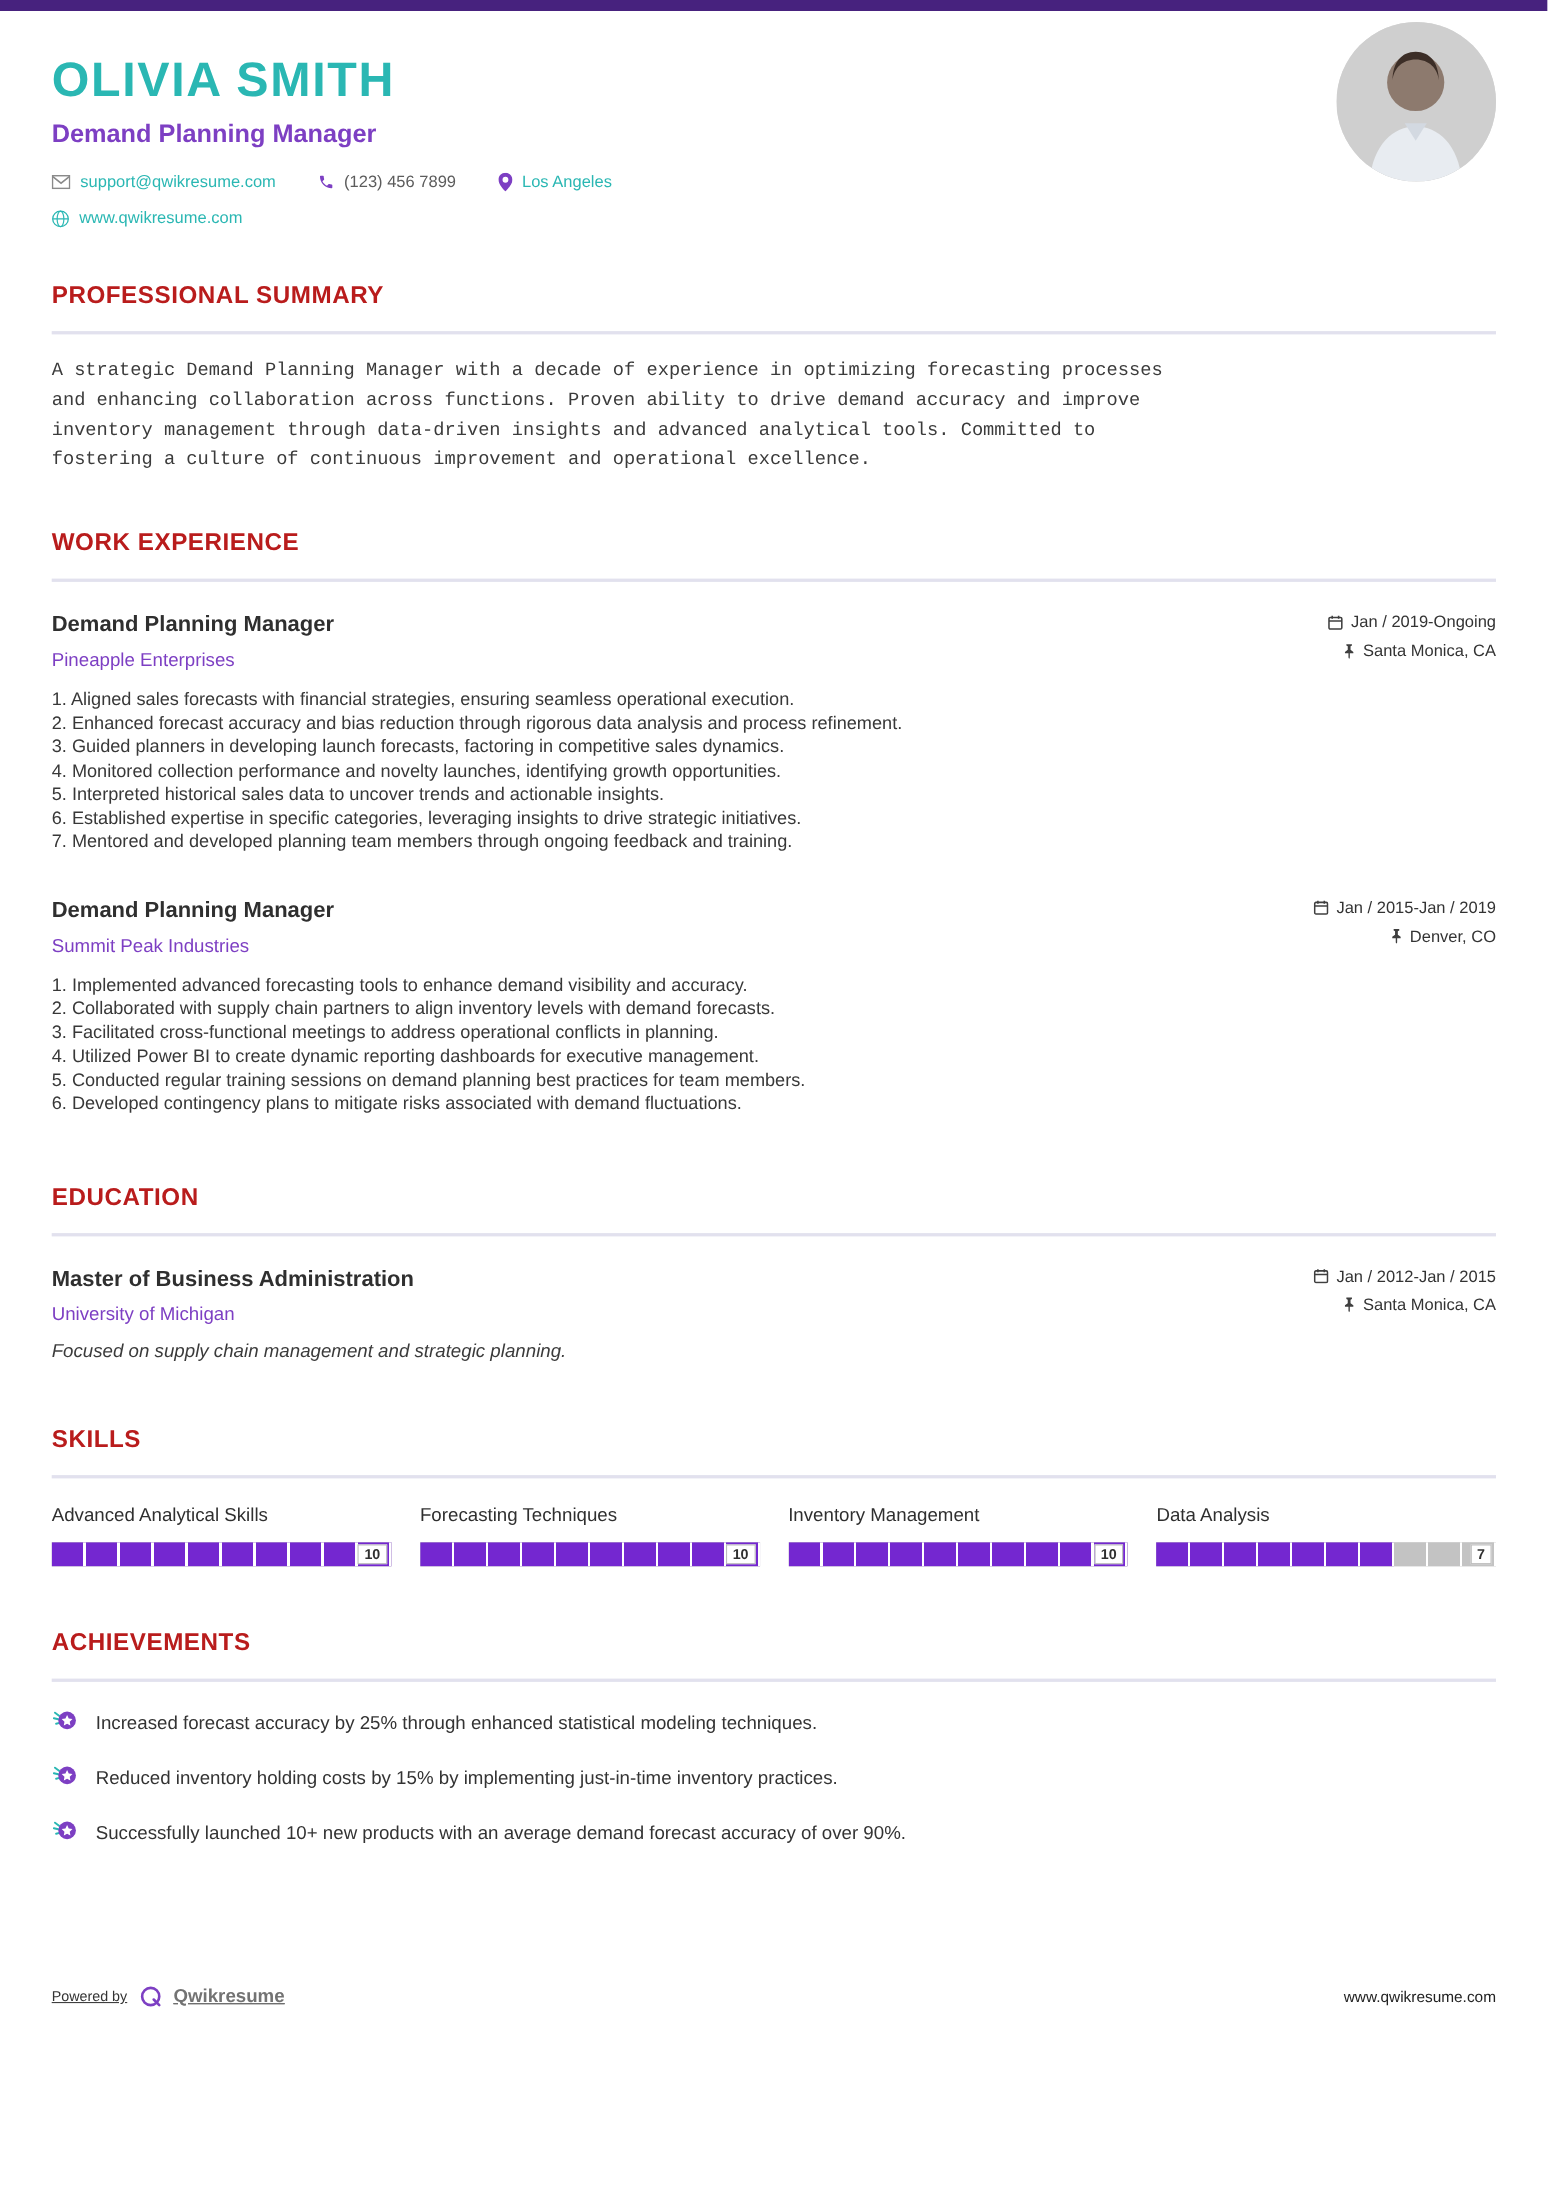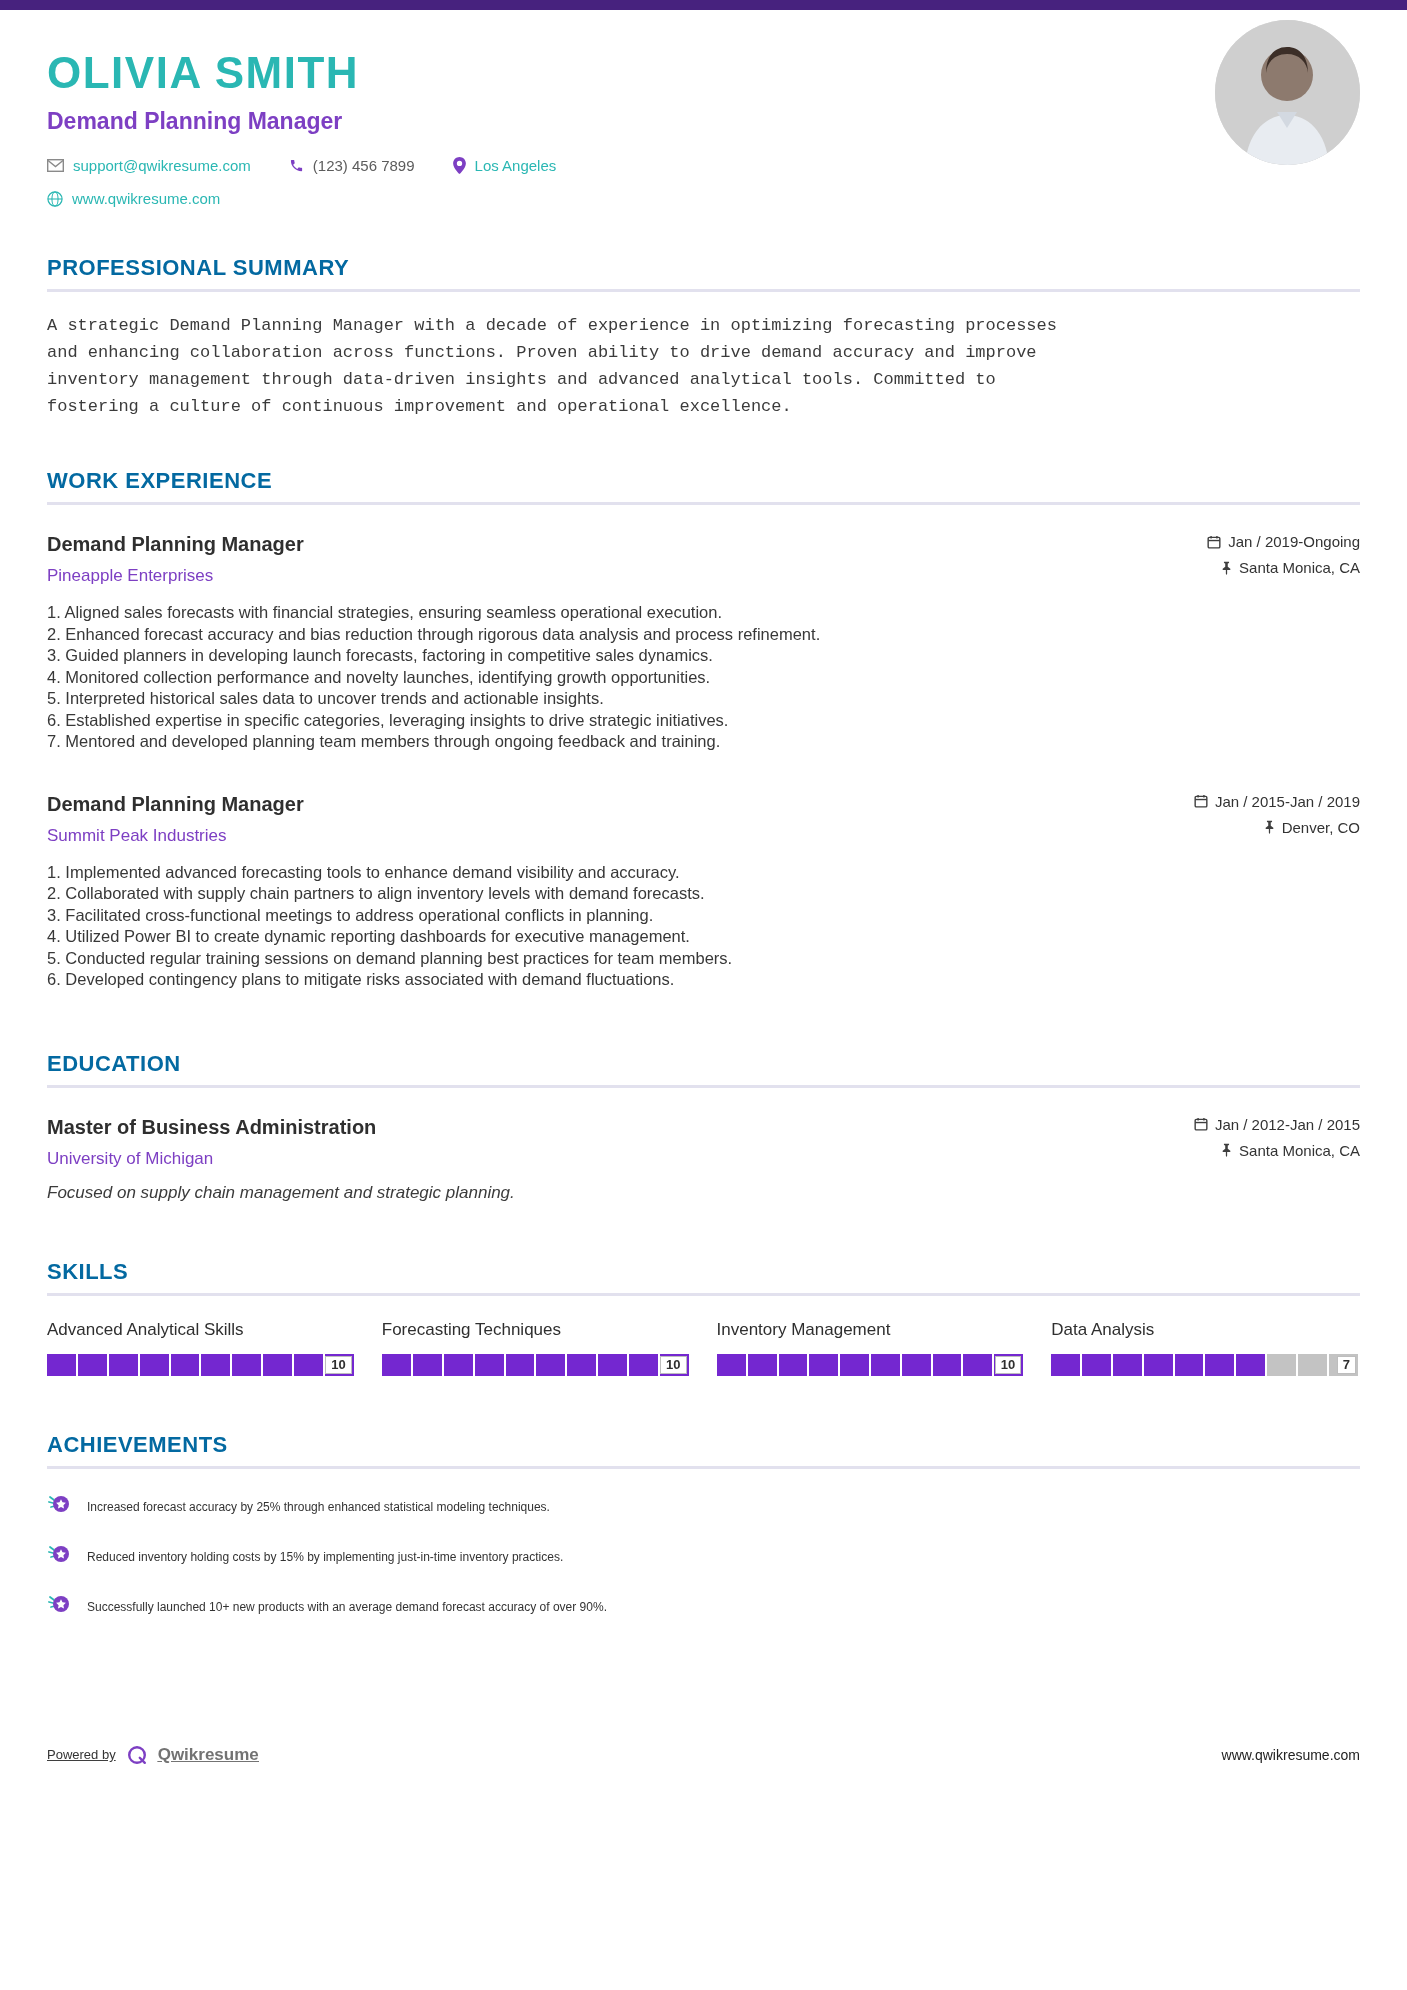--- a/index.html
+++ b/index.html
@@ -60,22 +60,22 @@
     background:#d9d9d9;
     overflow:hidden;
   }
 
   
   .section { margin-top:48px; }
   .section-heading {
     font-size:22px;
     font-weight:bold;
     letter-spacing:.5px;
-    color:#0369a1;
-    padding-bottom:8px;
+    color:#b91c1c;
+    padding-bottom:20px;
     border-bottom:3px solid #e2e1ee;
   }
   .summary-text {
     margin-top:20px;
     font-size:17px;
     line-height:27px;
     color:#3b3b3b;
     max-width:1015px;
     font-family:Liberation Mono, monospace;
   }
@@ -135,21 +135,21 @@
     color:#2f2f2f;
     font-size:13px;
     font-weight:bold;
     padding:0 5px;
     line-height:16px;
   }
 
   
   .ach-item { display:flex; align-items:flex-start; gap:16px; margin-top:24px; }
   .ach-item:first-of-type { margin-top:26px; }
-  .ach-text { font-size:12px; color:#333; line-height:24px; padding-top:2px; }
+  .ach-text { font-size:17px; color:#333; line-height:24px; padding-top:2px; }
 
   
   .footer {
     margin-top:125px;
     padding:0 47px;
     display:flex;
     align-items:center;
     justify-content:space-between;
   }
   .footer-left { display:flex; align-items:center; gap:10px;text-decoration:underline; }

